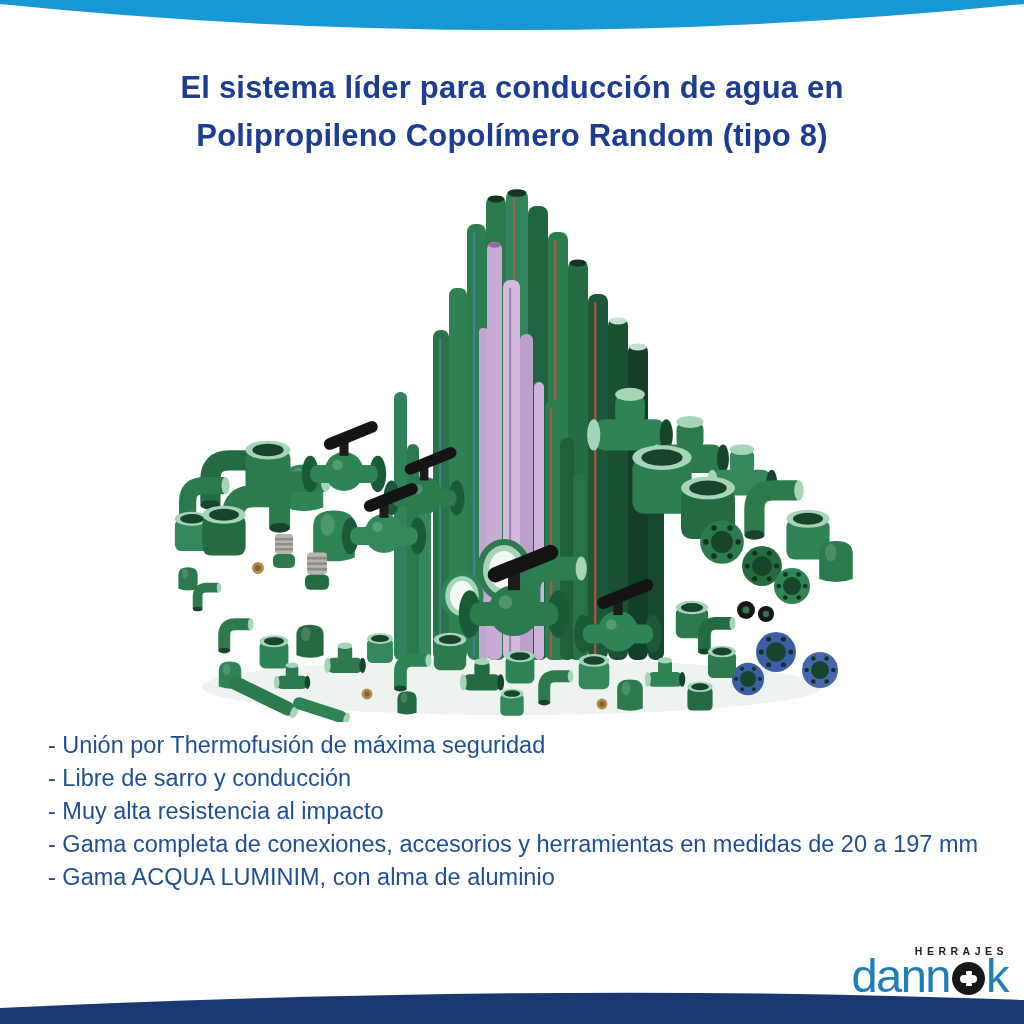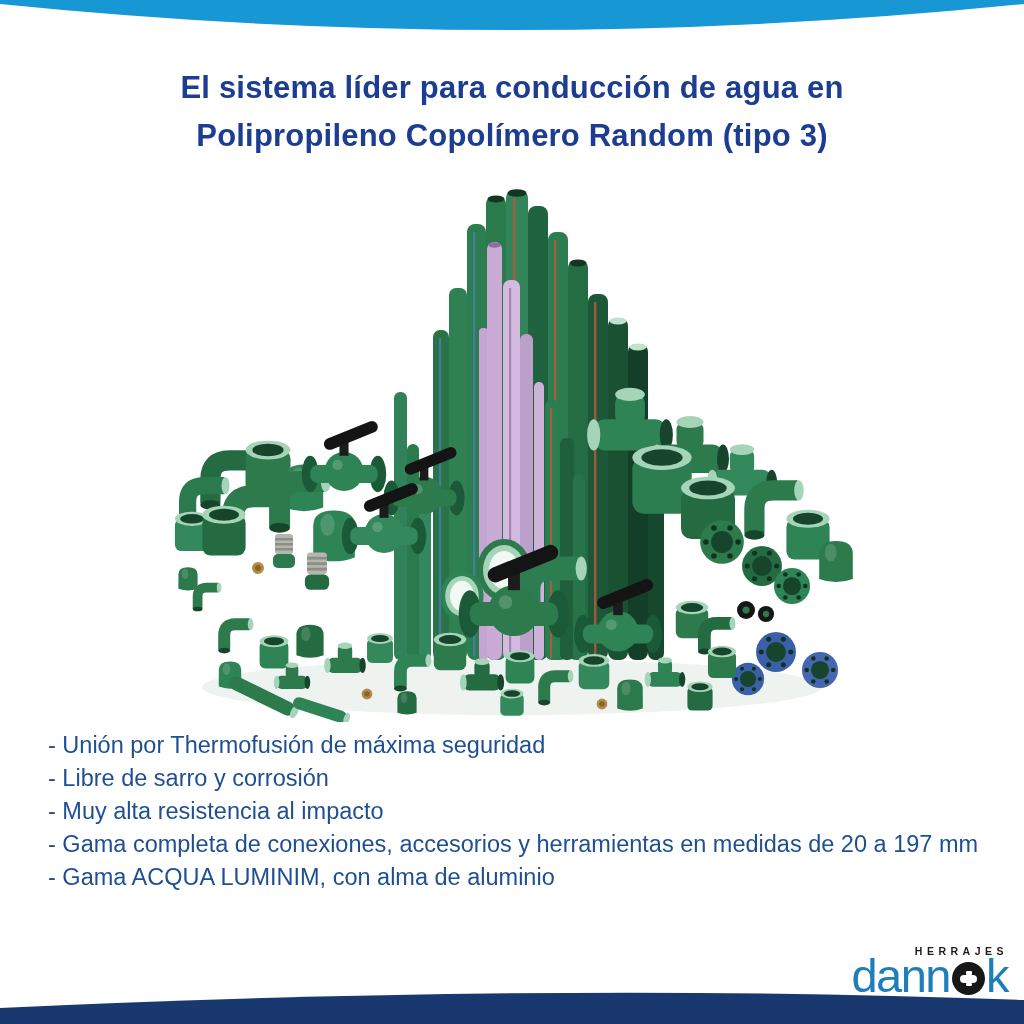--- a/index.html
+++ b/index.html
@@ -60,21 +60,21 @@
 <body>
 
 <div class="canvas">
 
   <svg class="band band-top" viewBox="0 0 1024 60" preserveAspectRatio="none">
     <path class="top-arc" d="M0,0 H1024 V4 Q512,56 0,4 Z"></path>
   </svg>
 
   <h1 class="page-title">
     <span>El sistema líder para conducción de agua en</span>
-    <span>Polipropileno Copolímero Random (tipo 3)</span>
+    <span>Polipropileno Copolímero Random (tipo 8)</span>
   </h1>
 
   <svg class="product" viewBox="0 0 700 540">
     <defs>
       <g id="f-socket">
         <rect x="-18" y="-16" width="36" height="34" rx="7" fill="currentColor"></rect>
         <ellipse cx="0" cy="-16" rx="18" ry="7.5" fill="#a6d4b8"></ellipse>
         <ellipse cx="0" cy="-16" rx="12.5" ry="5" fill="#16452b"></ellipse>
       </g>
       <g id="f-cap">
@@ -259,21 +259,21 @@
       </g>
       <g transform="translate(158,528) rotate(18)">
         <rect x="-28" y="-6" width="56" height="12" rx="6" fill="#2f8455"></rect>
         <ellipse cx="28" cy="0" rx="3" ry="6" fill="#a6d4b8"></ellipse>
       </g>
     </g>
   </svg>
 
   <ul class="features">
     <li>- Unión por Thermofusión de máxima seguridad</li>
-    <li>- Libre de sarro y corrosión</li>
+    <li>- Libre de sarro y conducción</li>
     <li>- Muy alta resistencia al impacto</li>
     <li>- Gama completa de conexiones, accesorios y herramientas en medidas de 20 a 197 mm</li>
     <li>- Gama ACQUA LUMINIM, con alma de aluminio</li>
   </ul>
 
   <div class="logo">
     <div class="logo-tagline">HERRAJES</div>
     <div class="logo-word" aria-label="dannok">
         <span>dann</span>
         <span class="logo-o">

